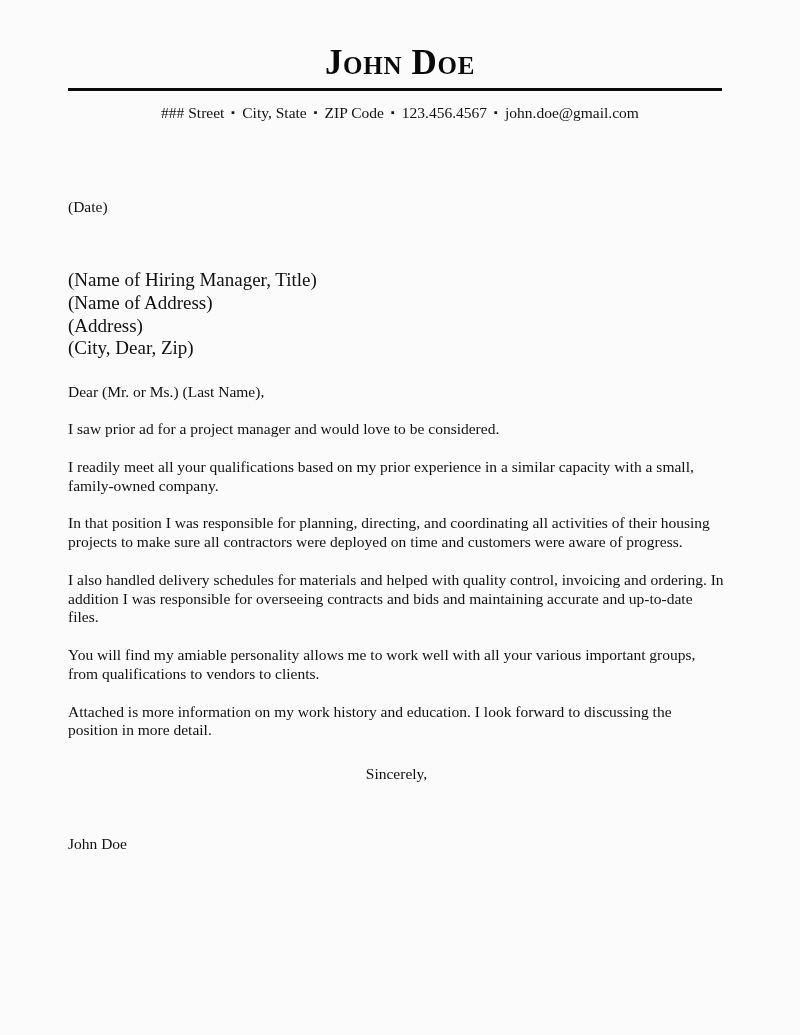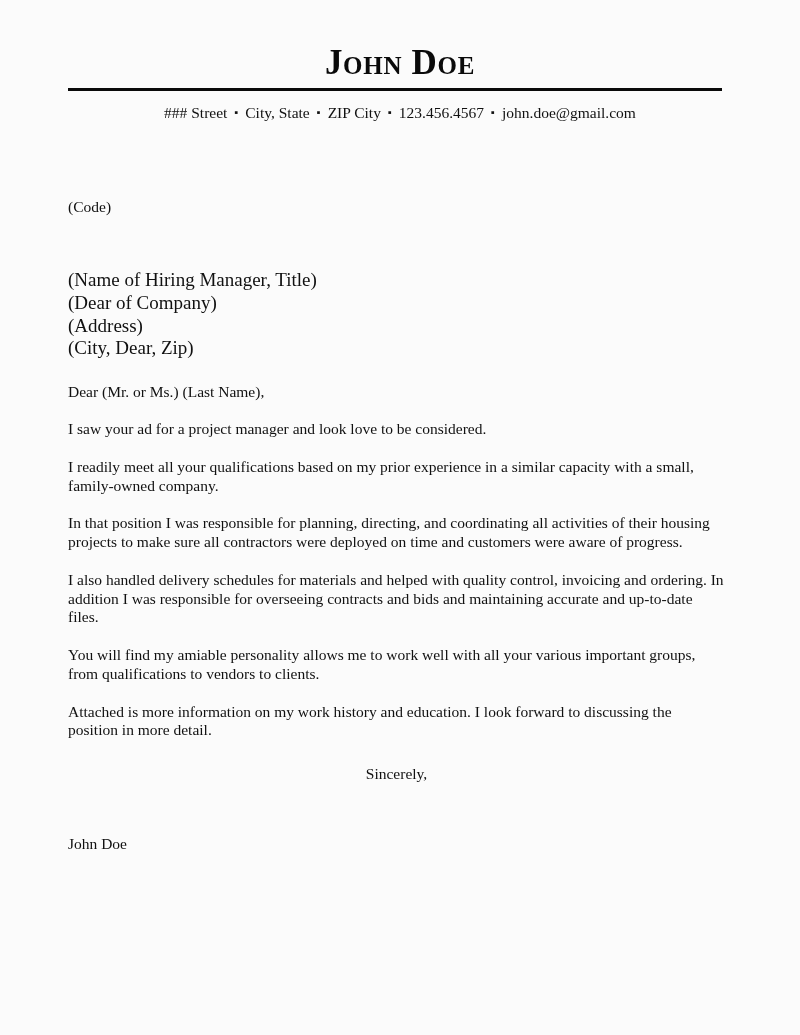--- a/index.html
+++ b/index.html
@@ -118,39 +118,39 @@
 
 <div class="page">
 
   <div class="letterhead">
 
     <h1 class="name-title">John Doe</h1>
 
     <div class="rule"></div>
 
     <p class="contact-line">
-      <span>### Street</span><span class="contact-sep">▪</span><span>City, State</span><span class="contact-sep">▪</span><span>ZIP City</span><span class="contact-sep">▪</span><span>123.456.4567</span><span class="contact-sep">▪</span><span>john.doe@gmail.com</span>
+      <span>### Street</span><span class="contact-sep">▪</span><span>City, State</span><span class="contact-sep">▪</span><span>ZIP Code</span><span class="contact-sep">▪</span><span>123.456.4567</span><span class="contact-sep">▪</span><span>john.doe@gmail.com</span>
     </p>
 
   </div>
 
   <div class="letter-body">
 
-    <div class="date-line">(Code)</div>
+    <div class="date-line">(Date)</div>
 
     <div class="recipient-block">
       <span class="addr-line">(Name of Hiring Manager, Title)</span>
-      <span class="addr-line">(Dear of Company)</span>
+      <span class="addr-line">(Name of Address)</span>
       <span class="addr-line">(Address)</span>
       <span class="addr-line">(City, Dear, Zip)</span>
     </div>
 
     <div class="salutation">Dear (Mr. or Ms.) (Last Name),</div>
 
-    <p class="para">I saw your ad for a project manager and look love to be considered.</p>
+    <p class="para">I saw prior ad for a project manager and would love to be considered.</p>
     <p class="para">I readily meet all your qualifications based on my prior experience in a similar capacity with a small, family-owned company.</p>
     <p class="para">In that position I was responsible for planning, directing, and coordinating all activities of their housing projects to make sure all contractors were deployed on time and customers were aware of progress.</p>
     <p class="para">I also handled delivery schedules for materials and helped with quality control, invoicing and ordering. In addition I was responsible for overseeing contracts and bids and maintaining accurate and up-to-date files.</p>
     <p class="para">You will find my amiable personality allows me to work well with all your various important groups, from qualifications to vendors to clients.</p>
     <p class="para">Attached is more information on my work history and education. I look forward to discussing the position in more detail.</p>
 
     <div class="closing">Sincerely,</div>
 
     <div class="signature-name">John Doe</div>
 

